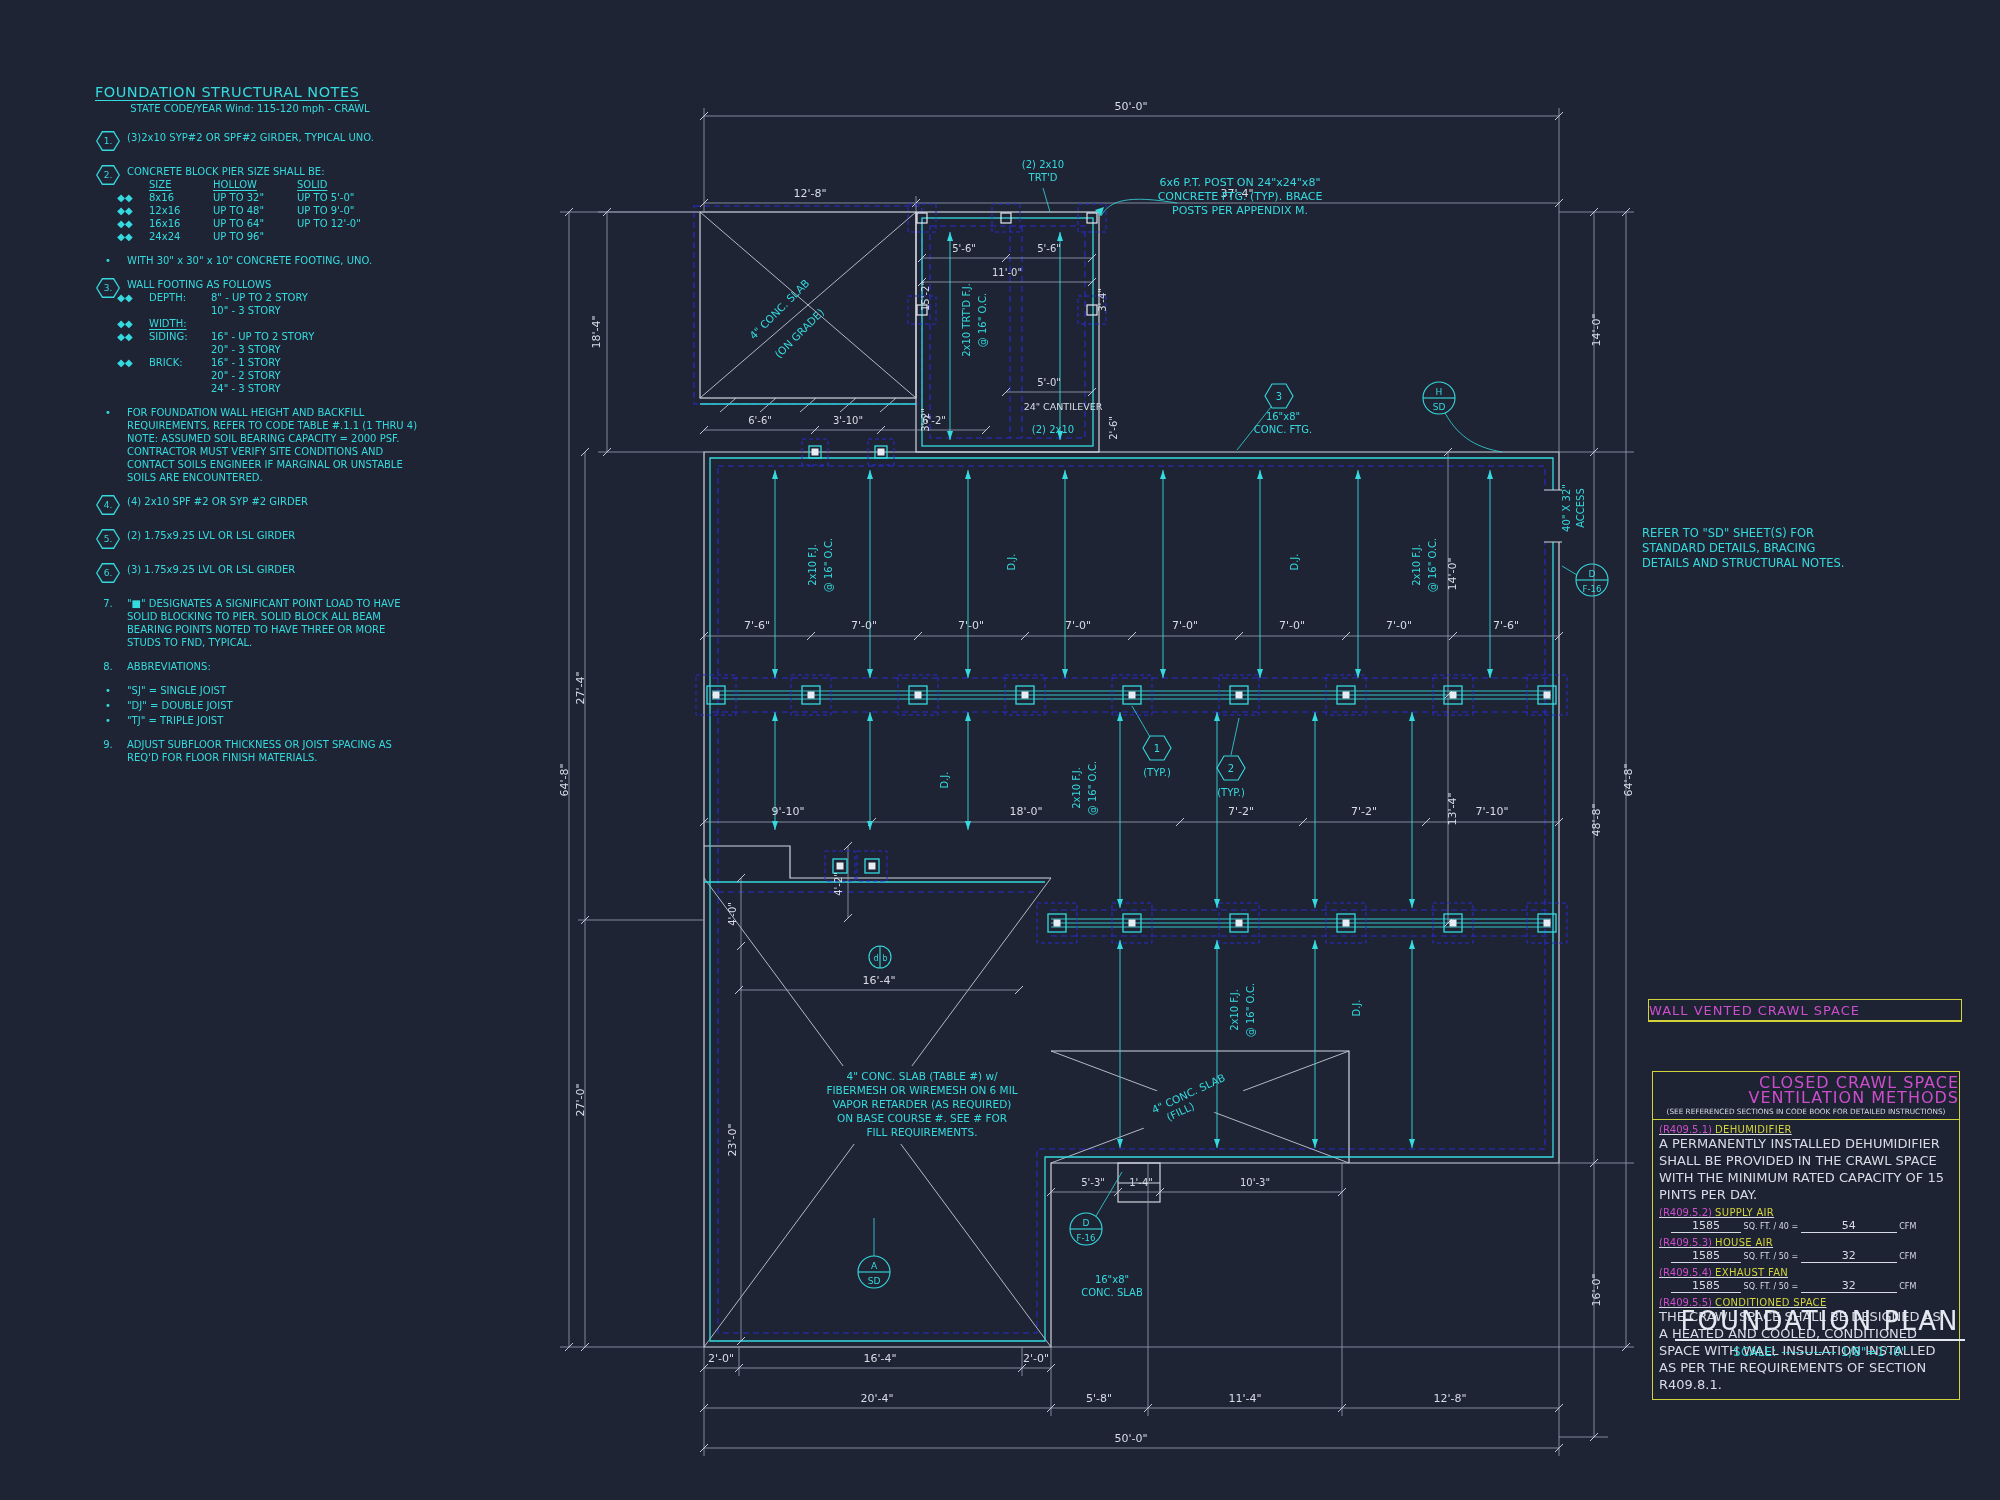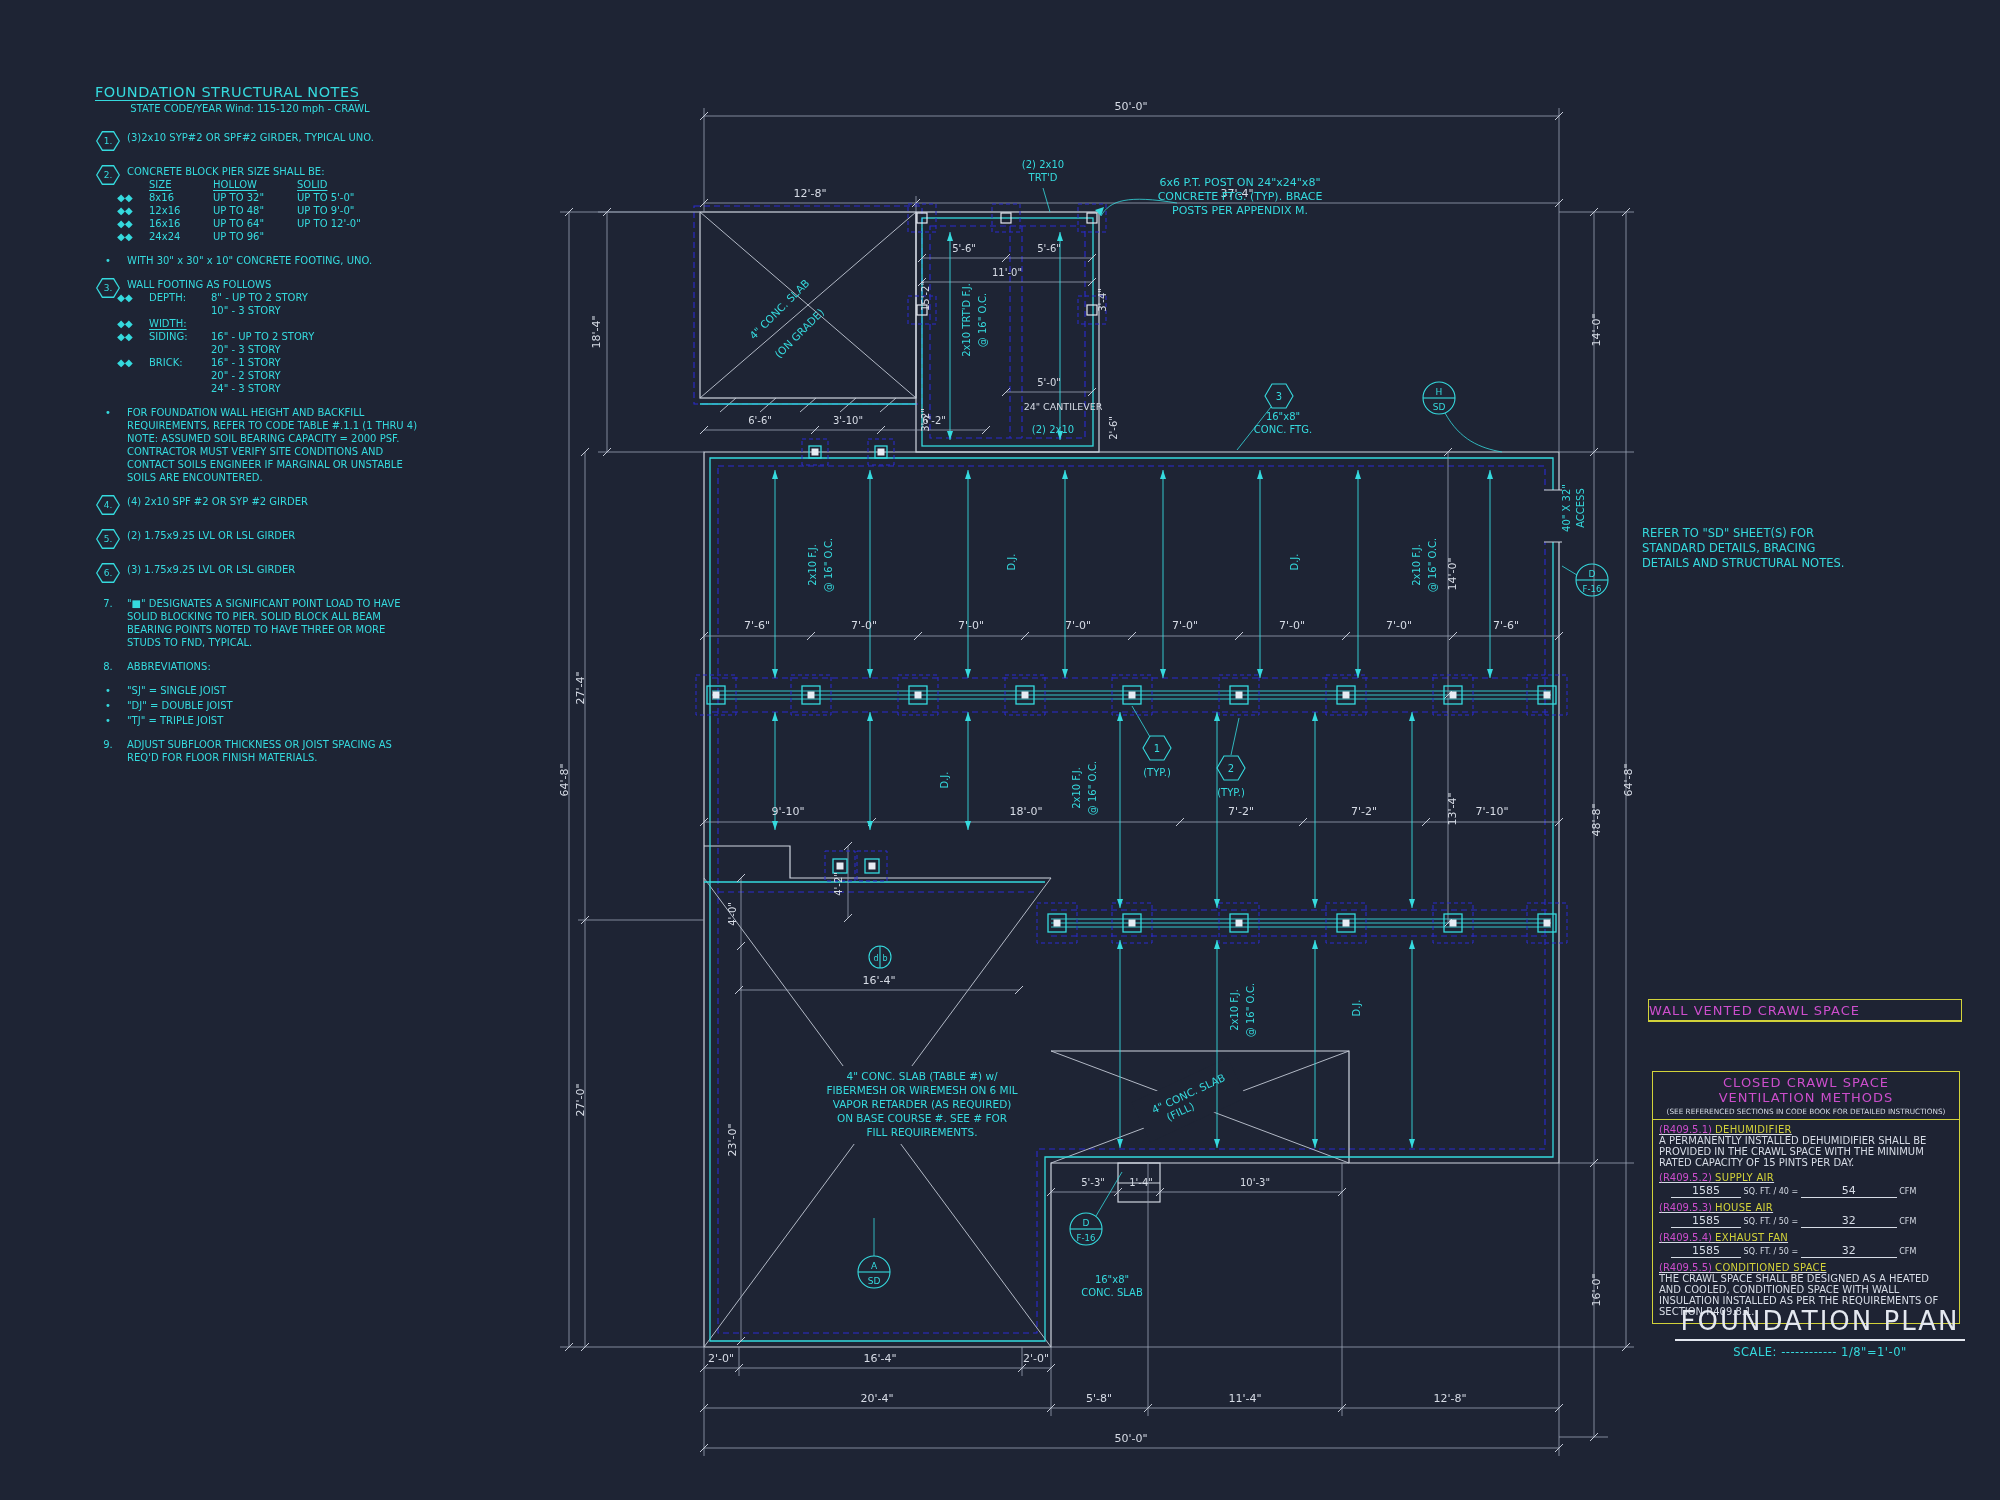--- a/index.html
+++ b/index.html
@@ -32,28 +32,28 @@
   .ybox{position:absolute;border:1.4px solid #d2d23a;background:rgba(30,36,52,.2);}
   #vent-box{left:1648px;top:999px;width:312px;}
   .vb-title{font-size:13px;letter-spacing:1px;color:#cc4ecc;text-align:left;padding:3px 0 2px;
             border-bottom:1.2px solid #d2d23a;white-space:nowrap;}
   .vb-body{padding:1px 5px 5px;}
   .req{color:#d2d23a;font-size:8px;letter-spacing:.5px;}
   .frow{font-size:8px;color:#d7dce6;white-space:nowrap;margin-top:2px;}
   .num{display:inline-block;text-align:center;border-bottom:1px solid #d7dce6;font-size:11px;
        padding:0 4px;min-width:62px;}
   #closed-box{left:1652px;top:1071px;width:306px;}
-  .cb-title{font-size:13px;letter-spacing:1px;color:#cc4ecc;text-align:center;line-height:15px;padding-top:3px;white-space:nowrap;}
+  .cb-title{font-size:16px;letter-spacing:1px;color:#cc4ecc;text-align:right;line-height:15px;padding-top:3px;white-space:nowrap;}
   .cb-sub{font-size:7.3px;color:#d7dce6;text-align:center;padding:2px 0 3px;border-bottom:1.2px solid #d2d23a;white-space:nowrap;}
   .cb-body{padding:4px 6px 6px;}
   .sec{margin-bottom:4px;}
   .sec-h{font-size:10px;white-space:nowrap;text-decoration:underline;}
   .sec-h .ref{color:#cc4ecc;}
   .sec-h .nm{color:#d2d23a;letter-spacing:.3px;}
-  .sec-b{font-size:10px;line-height:11px;color:#d7dce6;}
+  .sec-b{font-size:13px;line-height:17px;color:#d7dce6;}
   .sec .frow{margin:1px 0 2px 12px;}
   .num2{min-width:88px;}
   
   #title-block{position:absolute;left:1652px;top:1306px;width:336px;text-align:center;}
   .tb-title{display:inline-block;font-size:26px;letter-spacing:2px;color:#e4e8f0;
             border-bottom:2px solid #e4e8f0;padding:0 6px 3px;white-space:nowrap;}
   .tb-scale{margin-top:4px;font-size:11.5px;color:#35dade;letter-spacing:.5px;white-space:nowrap;}
   #tb-notes{position:absolute;left:1680px;top:1382px;text-align:left;}
   .tbn-h{font-size:12px;color:#e4e8f0;text-decoration:underline;text-underline-offset:3px;margin-bottom:4px;}
   .tbn-1{font-size:11.5px;color:#e4e8f0;white-space:nowrap;margin-bottom:3px;}

